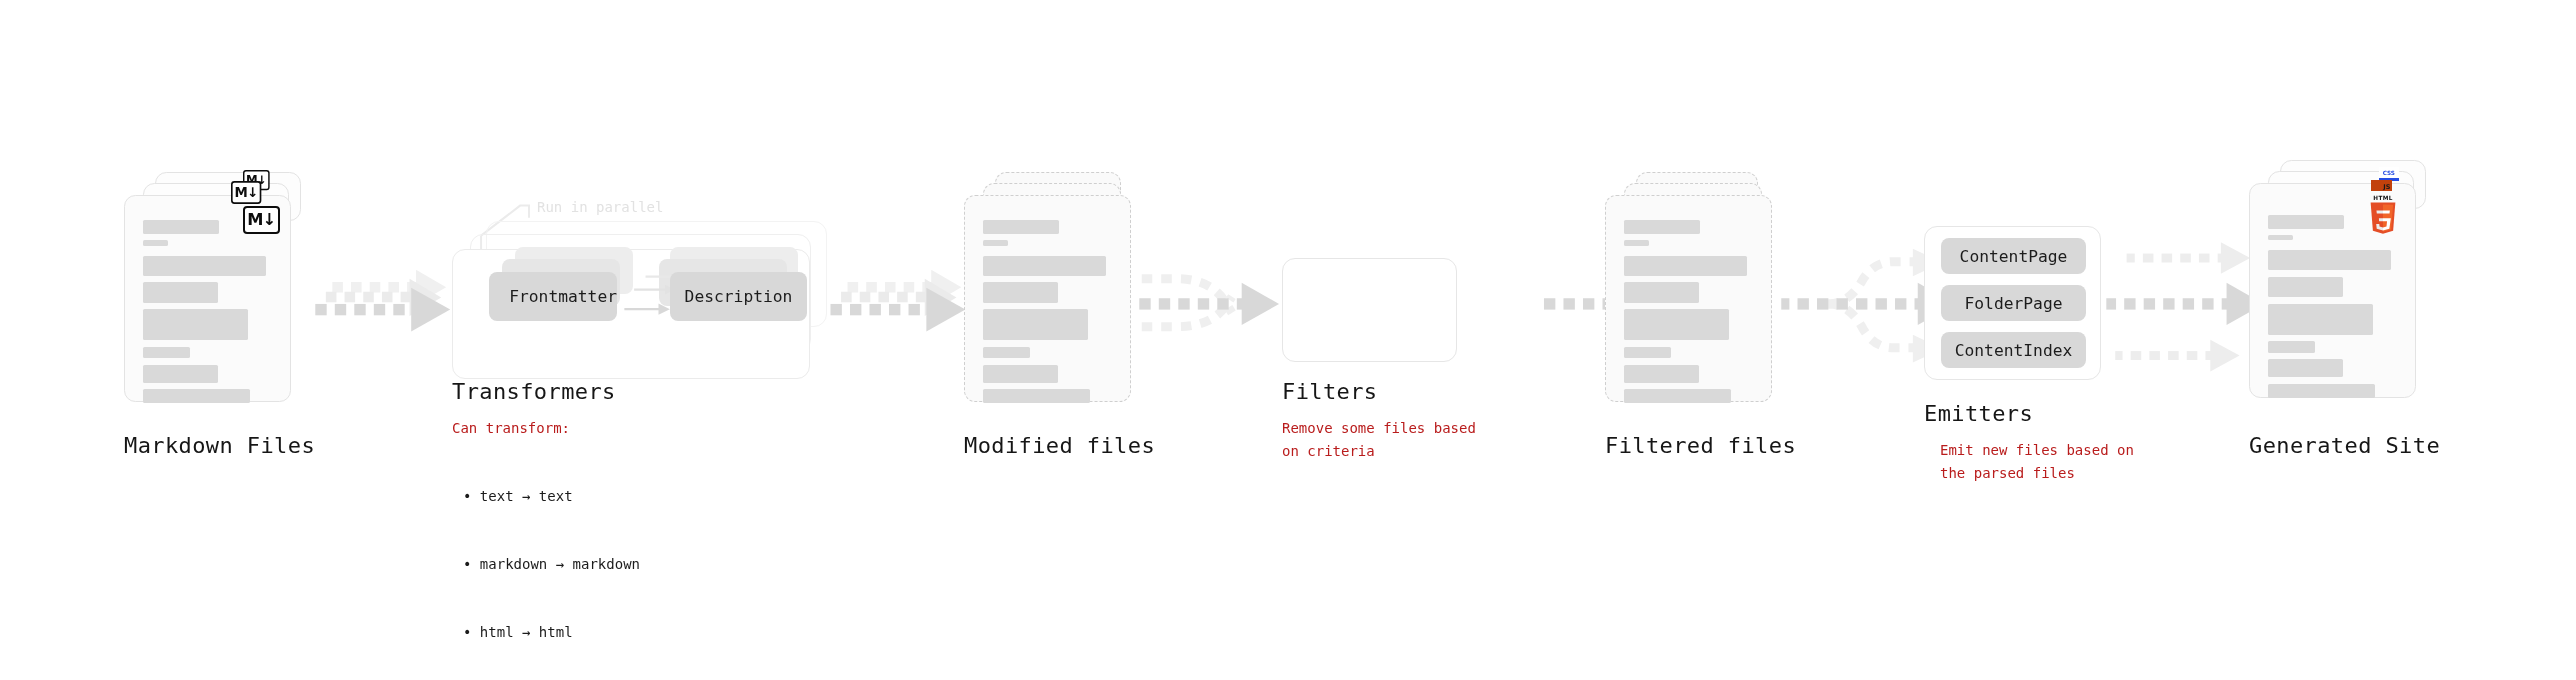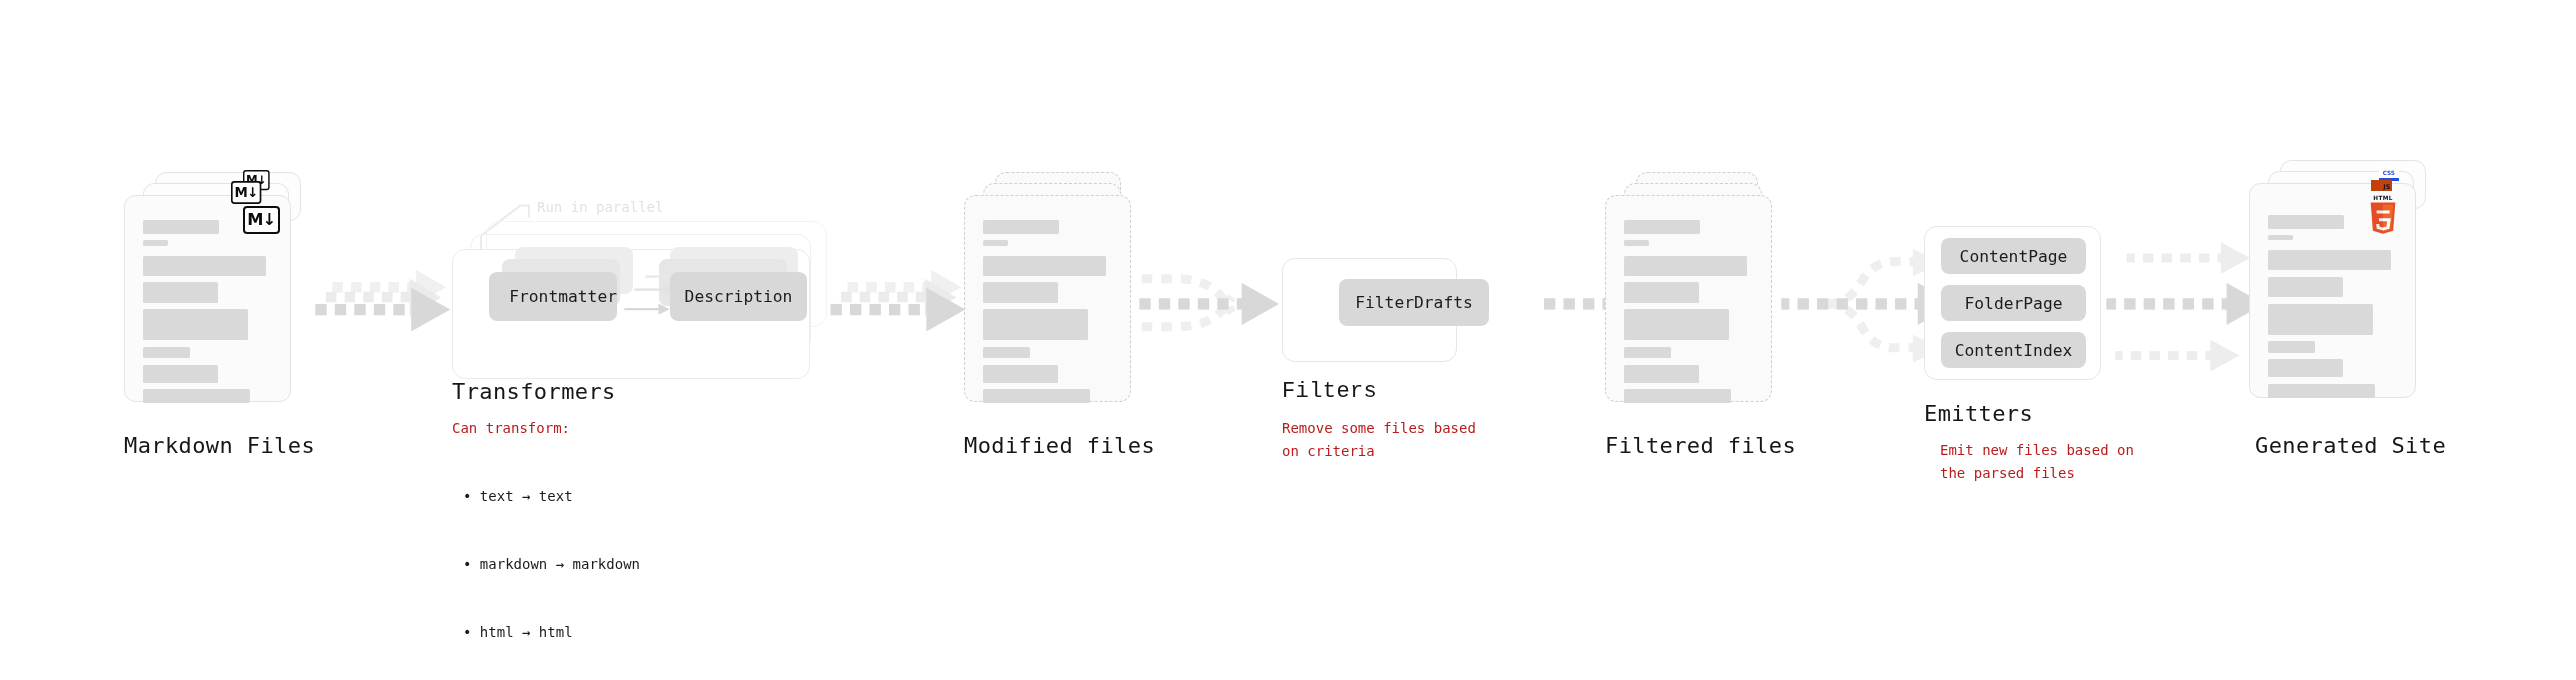--- a/index.html
+++ b/index.html
@@ -408,24 +408,21 @@
         <div class="bar" style="width:36%; height:11.4px; margin-bottom:6.5px;"></div>
         <div class="bar" style="width:57%; height:18px; margin-bottom:6.5px;"></div>
         <div class="bar" style="width:82%; height:14px;"></div>
       </div>
     </div>
   </div>
   <div class="title" style="left:964px; top:433px;">Modified files</div>
 
   <div class="groupbox" style="left:1282px; top:258px; width:175px; height:104px;">
   </div>
-  <div class="chip" style="left:1339px; top:279px; width:150px; height:47px;">
-    <span>FilterDrafts</span>
-  </div>
-  <div class="title" style="left:1282px; top:379px;font-family:Liberation Mono, monospace;">Filters</div>
+  <div class="title" style="left:1282px; top:379px;">Filters</div>
   <div class="subtitle" style="left:1282px; top:417px;">Remove some files based
 on criteria</div>
 
   <div class="filestack" style="left:1605px; top:172px; width:187px; height:252px;">
     <div class="sheet dashed" style="left:31px; top:0px; width:122px; height:49px;"></div>
     <div class="sheet dashed" style="left:18.7px; top:11.4px; width:138px; height:49px;"></div>
     <div class="sheet dashed" style="left:0px; top:23px; width:167px; height:207px;">
       <div class="lines" style="top:24.4px;">
         <div class="bar" style="width:58%; height:14px; margin-bottom:5.7px;"></div>
         <div class="bar" style="width:19%; height:5.7px; margin-bottom:9.8px;"></div>
@@ -485,16 +482,16 @@
         <polygon fill="#e44d26" points="30,0 482,0 441,520 255,575 71,520"></polygon>
         <polygon fill="#f16529" points="256,40 256,537 406,495 441,41"></polygon>
         <polygon fill="#ffffff" points="256,150 256,205 375,205 382,150"></polygon>
         <polygon fill="#ffffff" points="256,290 256,345 330,345 320,440 256,458 256,515 372,482 400,290"></polygon>
         <polygon fill="#ebebeb" points="256,150 136,150 143,205 256,205"></polygon>
         <polygon fill="#ebebeb" points="256,290 256,345 185,345 180,290"></polygon>
         <polygon fill="#ebebeb" points="256,458 192,440 188,395 132,395 141,482 256,515"></polygon>
       </svg>
     </div>
   </div>
-  <div class="title" style="left:2249px; top:433px;margin-left:6px;">Generated Site</div>
+  <div class="title" style="left:2249px; top:433px;">Generated Site</div>
 
 </div>
 
 
 </body></html>

